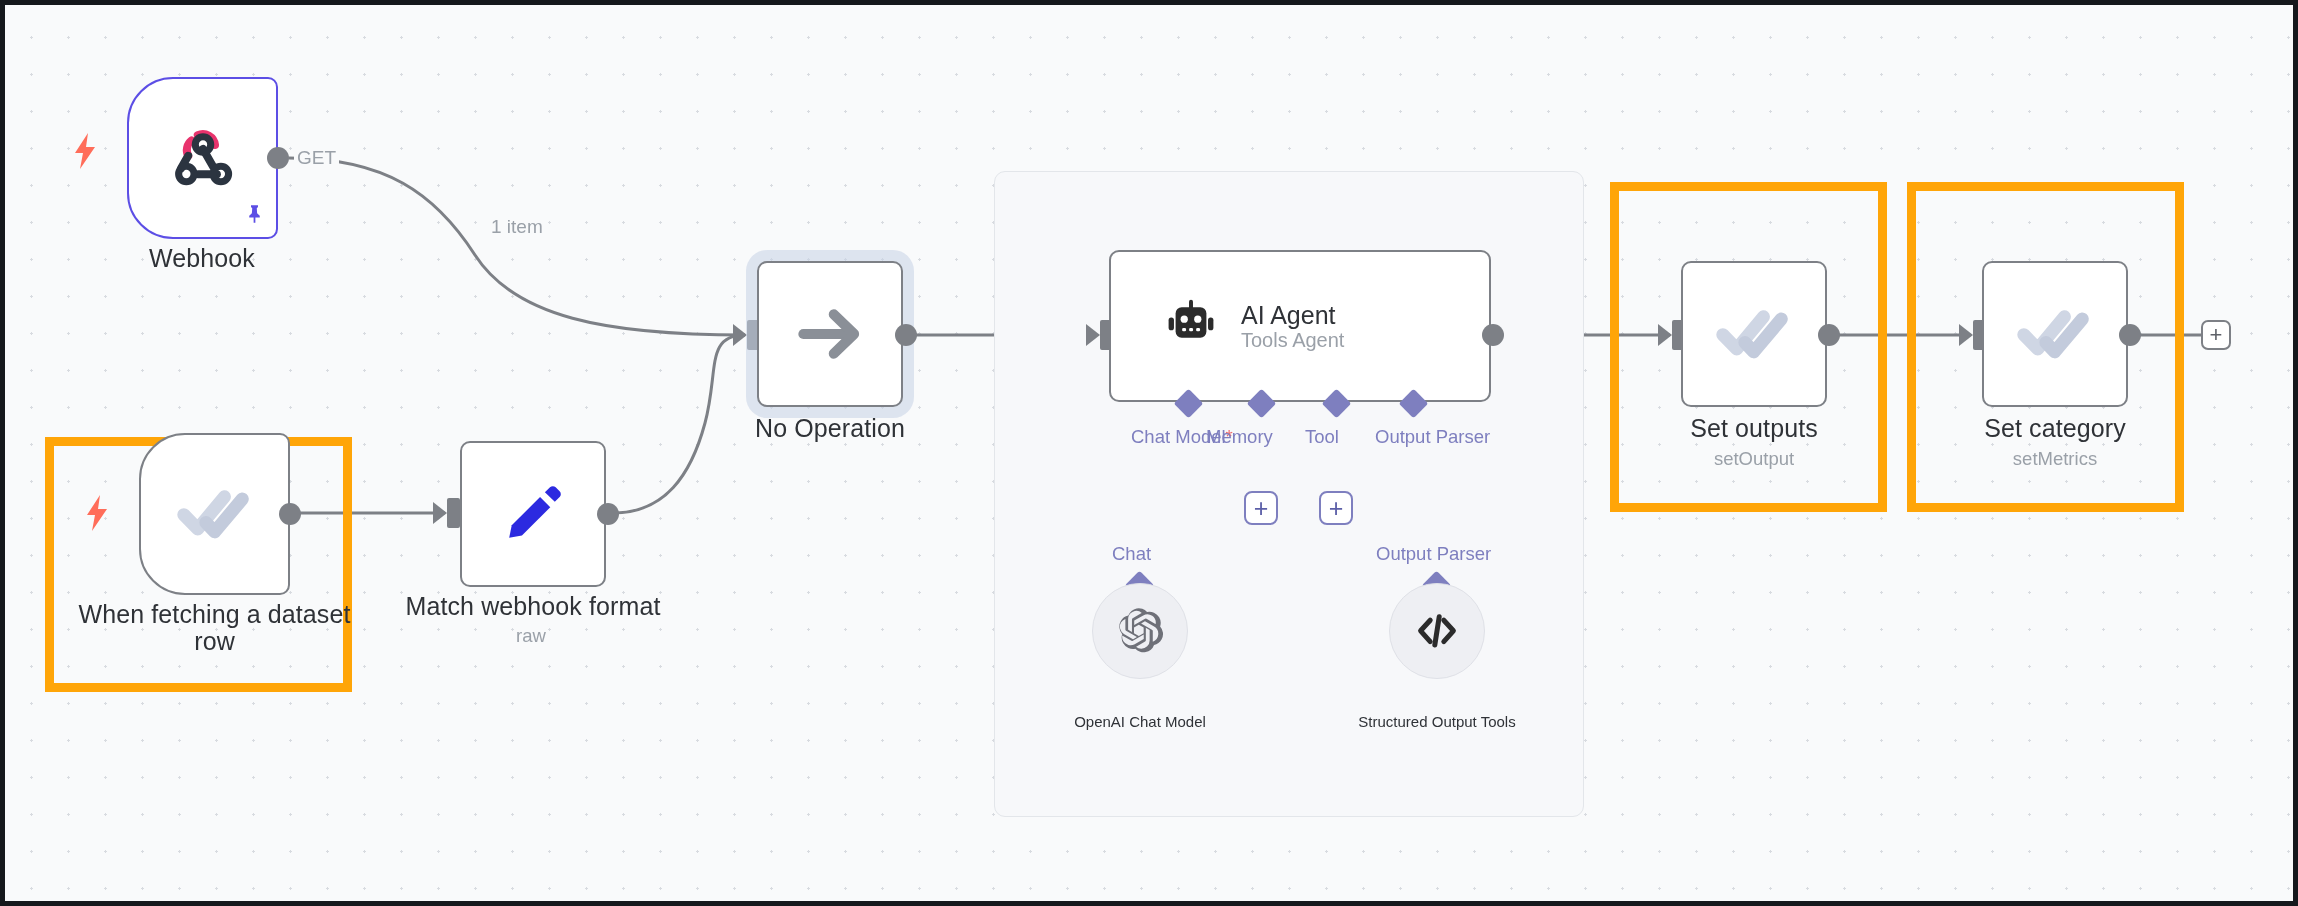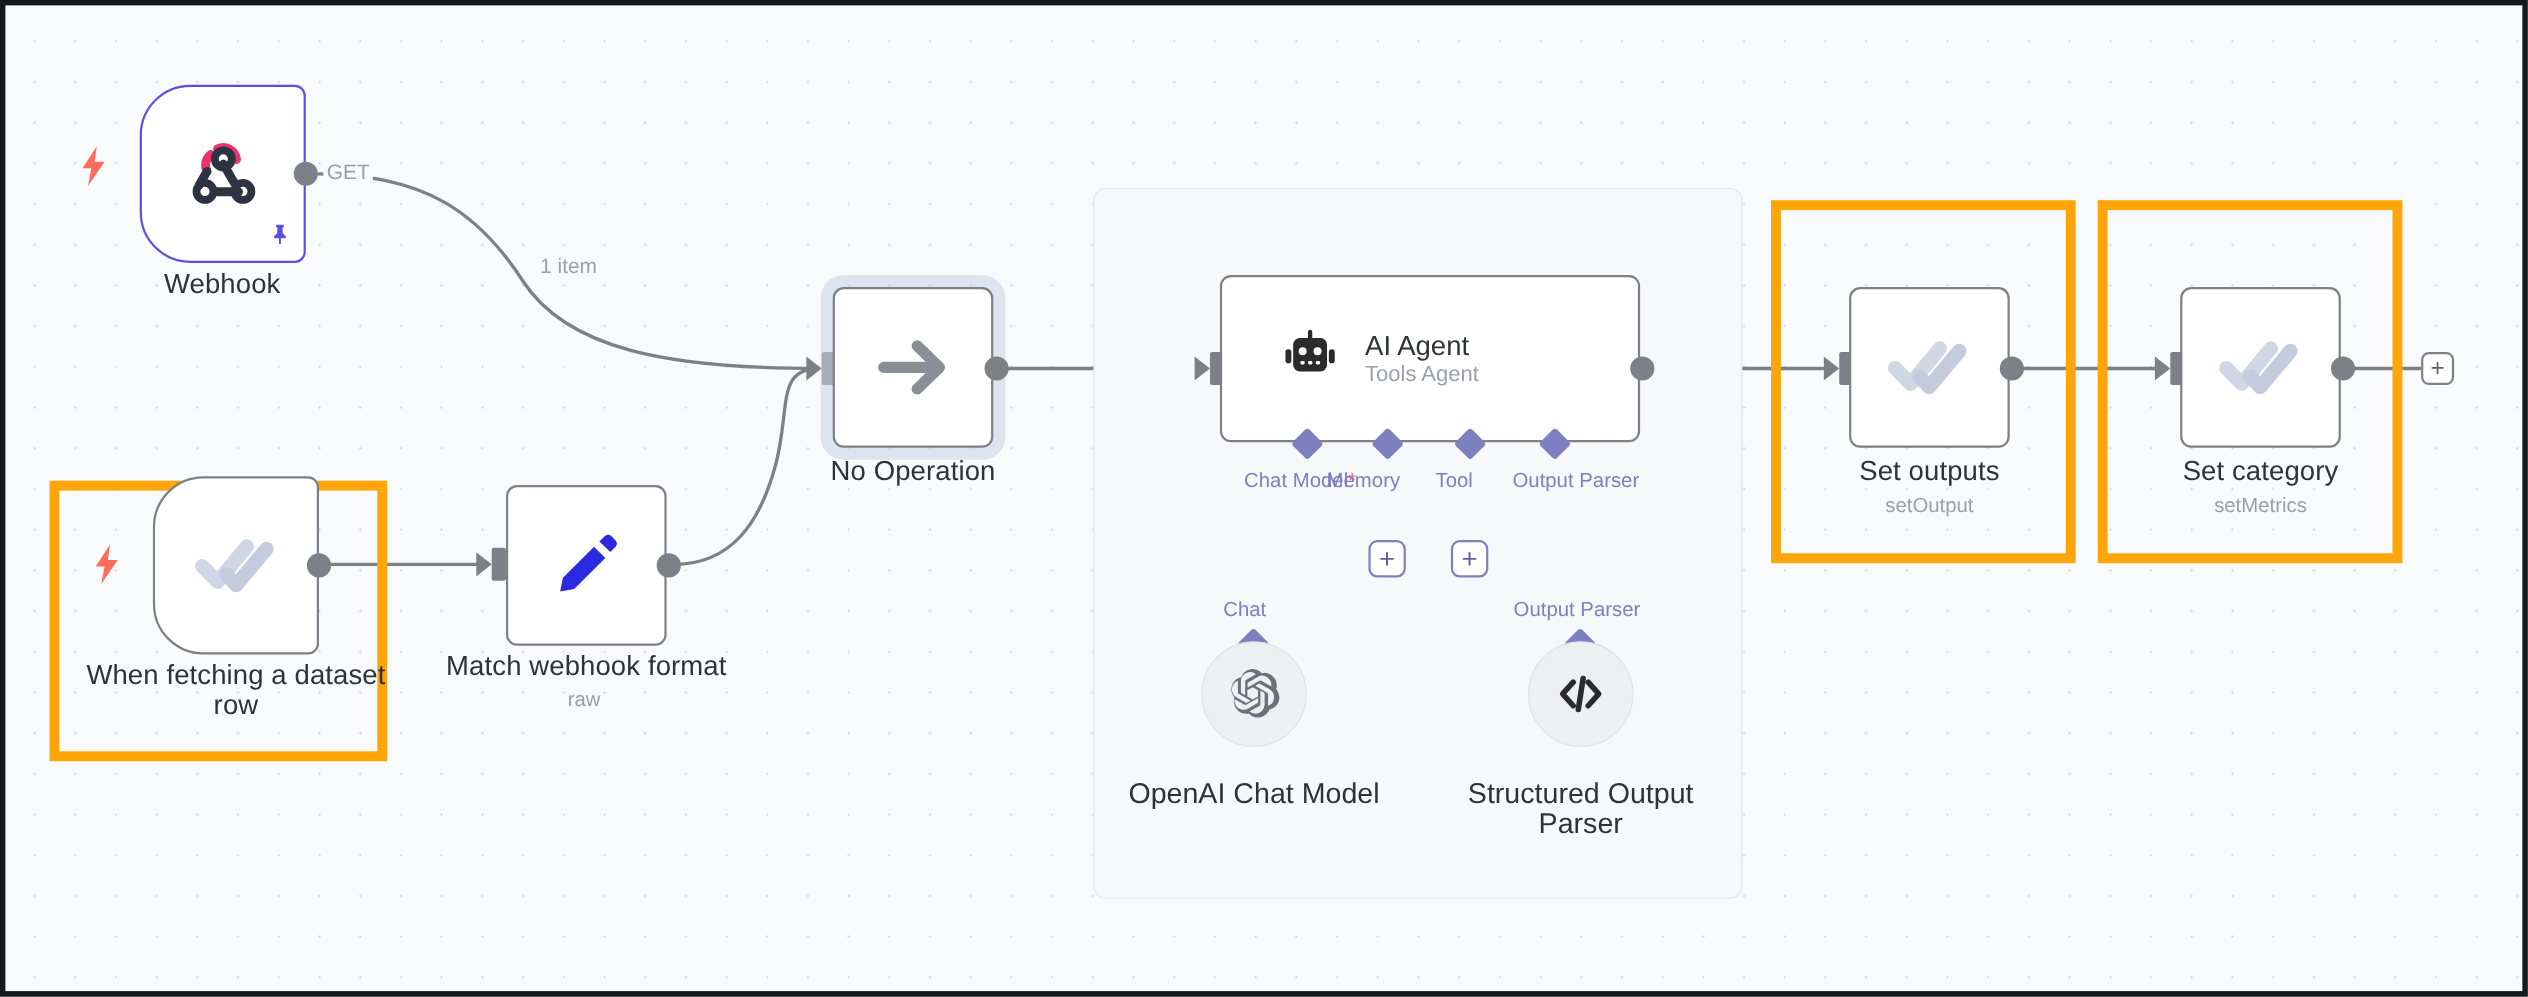--- a/index.html
+++ b/index.html
@@ -128,21 +128,21 @@
     display: flex; align-items: center; justify-content: center;
     color: #5c5fa8; font-size: 25px; line-height: 1;
   }
   .subnode {
     position: absolute; width: 96px; height: 96px; border-radius: 50%;
     background: #eeeff3; border: 1.6px solid #dfe1e7;
     display: flex; align-items: center; justify-content: center;
   }
   .subnode-label {
     position: absolute; text-align: center; color: #2f3237;
-    font-size: 26px; line-height: 27px;
+    font-size: 15px; line-height: 27px;
   }
 
   
   #end-plus {
     position: absolute; width: 30px; height: 30px;
     border: 2.2px solid #7d8086; border-radius: 7px; background: #fff;
     display: flex; align-items: center; justify-content: center;
     color: #5e6168; font-size: 22px; line-height: 1;
   }
 </style>
@@ -197,21 +197,21 @@
         </svg>
       </span>
     </div>
     <span class="bolt" style="left:68px; top:128px;">
       <svg width="24" height="36" viewBox="0 0 12 18">
           <path d="M7.5 0 1 10h4l-1.5 8L11 7H6.5z" fill="#ff6d5a"></path>
         </svg>
     </span>
     <div class="out-dot" style="left:262px; top:142px;"></div>
     <span class="edge-label" style="left:289px; top:142px;">GET</span>
-    <span class="edge-label" style="left:483px; top:227px;">1 item</span>
+    <span class="edge-label" style="left:483px; top:211px;">1 item</span>
     <div class="node-label" style="left:102px; top:240px; width:190px;">Webhook</div>
 
     <div class="node trigger" style="left:134px; top:428px; width:151px; height:162px;">
       <svg width="78" height="78" viewBox="0 0 24 24">
         <path d="M2.4 12.2 6.7 16.6 14.9 6.7" fill="none" stroke="#cfd6e4" stroke-width="4" stroke-linecap="round" stroke-linejoin="round"></path>
         <path d="M9.2 14.6 11.9 17.5 20.4 7.4" fill="none" stroke="#c3cbdc" stroke-width="4" stroke-linecap="round" stroke-linejoin="round"></path>
       </svg>
     </div>
     <span class="bolt" style="left:80px; top:490px;">
       <svg width="24" height="36" viewBox="0 0 12 18">
@@ -291,21 +291,21 @@
 
     <span class="conn-label" style="left:1371px; top:538px;">Output Parser</span>
     <div class="diamond" style="left:1421px; top:570px;"></div>
     <div class="subnode" style="left:1384px; top:578px;">
       <svg width="48" height="48" viewBox="0 0 24 24">
         <path d="M8.6 6.6 3.8 11.9l4.8 5.4" fill="none" stroke="#2b2b2b" stroke-width="2.5" stroke-linecap="round" stroke-linejoin="round"></path>
         <path d="M15.4 6.6l4.8 5.3-4.8 5.4" fill="none" stroke="#2b2b2b" stroke-width="2.5" stroke-linecap="round" stroke-linejoin="round"></path>
         <path d="M13.1 4.9 10.9 19" fill="none" stroke="#2b2b2b" stroke-width="2.5" stroke-linecap="round"></path>
       </svg>
     </div>
-    <div class="subnode-label" style="left:1307px; top:703px; width:250px;">Structured Output Parser</div>
+    <div class="subnode-label" style="left:1307px; top:703px; width:250px;">Structured Output Tools</div>
 
     <div class="in-arrow" style="left:1653px; top:319px;"></div>
     <div class="in-port" style="left:1667px; top:315px;"></div>
     <div class="node" style="left:1676px; top:256px; width:146px; height:146px;">
       <svg width="78" height="78" viewBox="0 0 24 24">
         <path d="M2.4 12.2 6.7 16.6 14.9 6.7" fill="none" stroke="#cfd6e4" stroke-width="4" stroke-linecap="round" stroke-linejoin="round"></path>
         <path d="M9.2 14.6 11.9 17.5 20.4 7.4" fill="none" stroke="#c3cbdc" stroke-width="4" stroke-linecap="round" stroke-linejoin="round"></path>
       </svg>
     </div>
     <div class="out-dot" style="left:1813px; top:319px;"></div>

